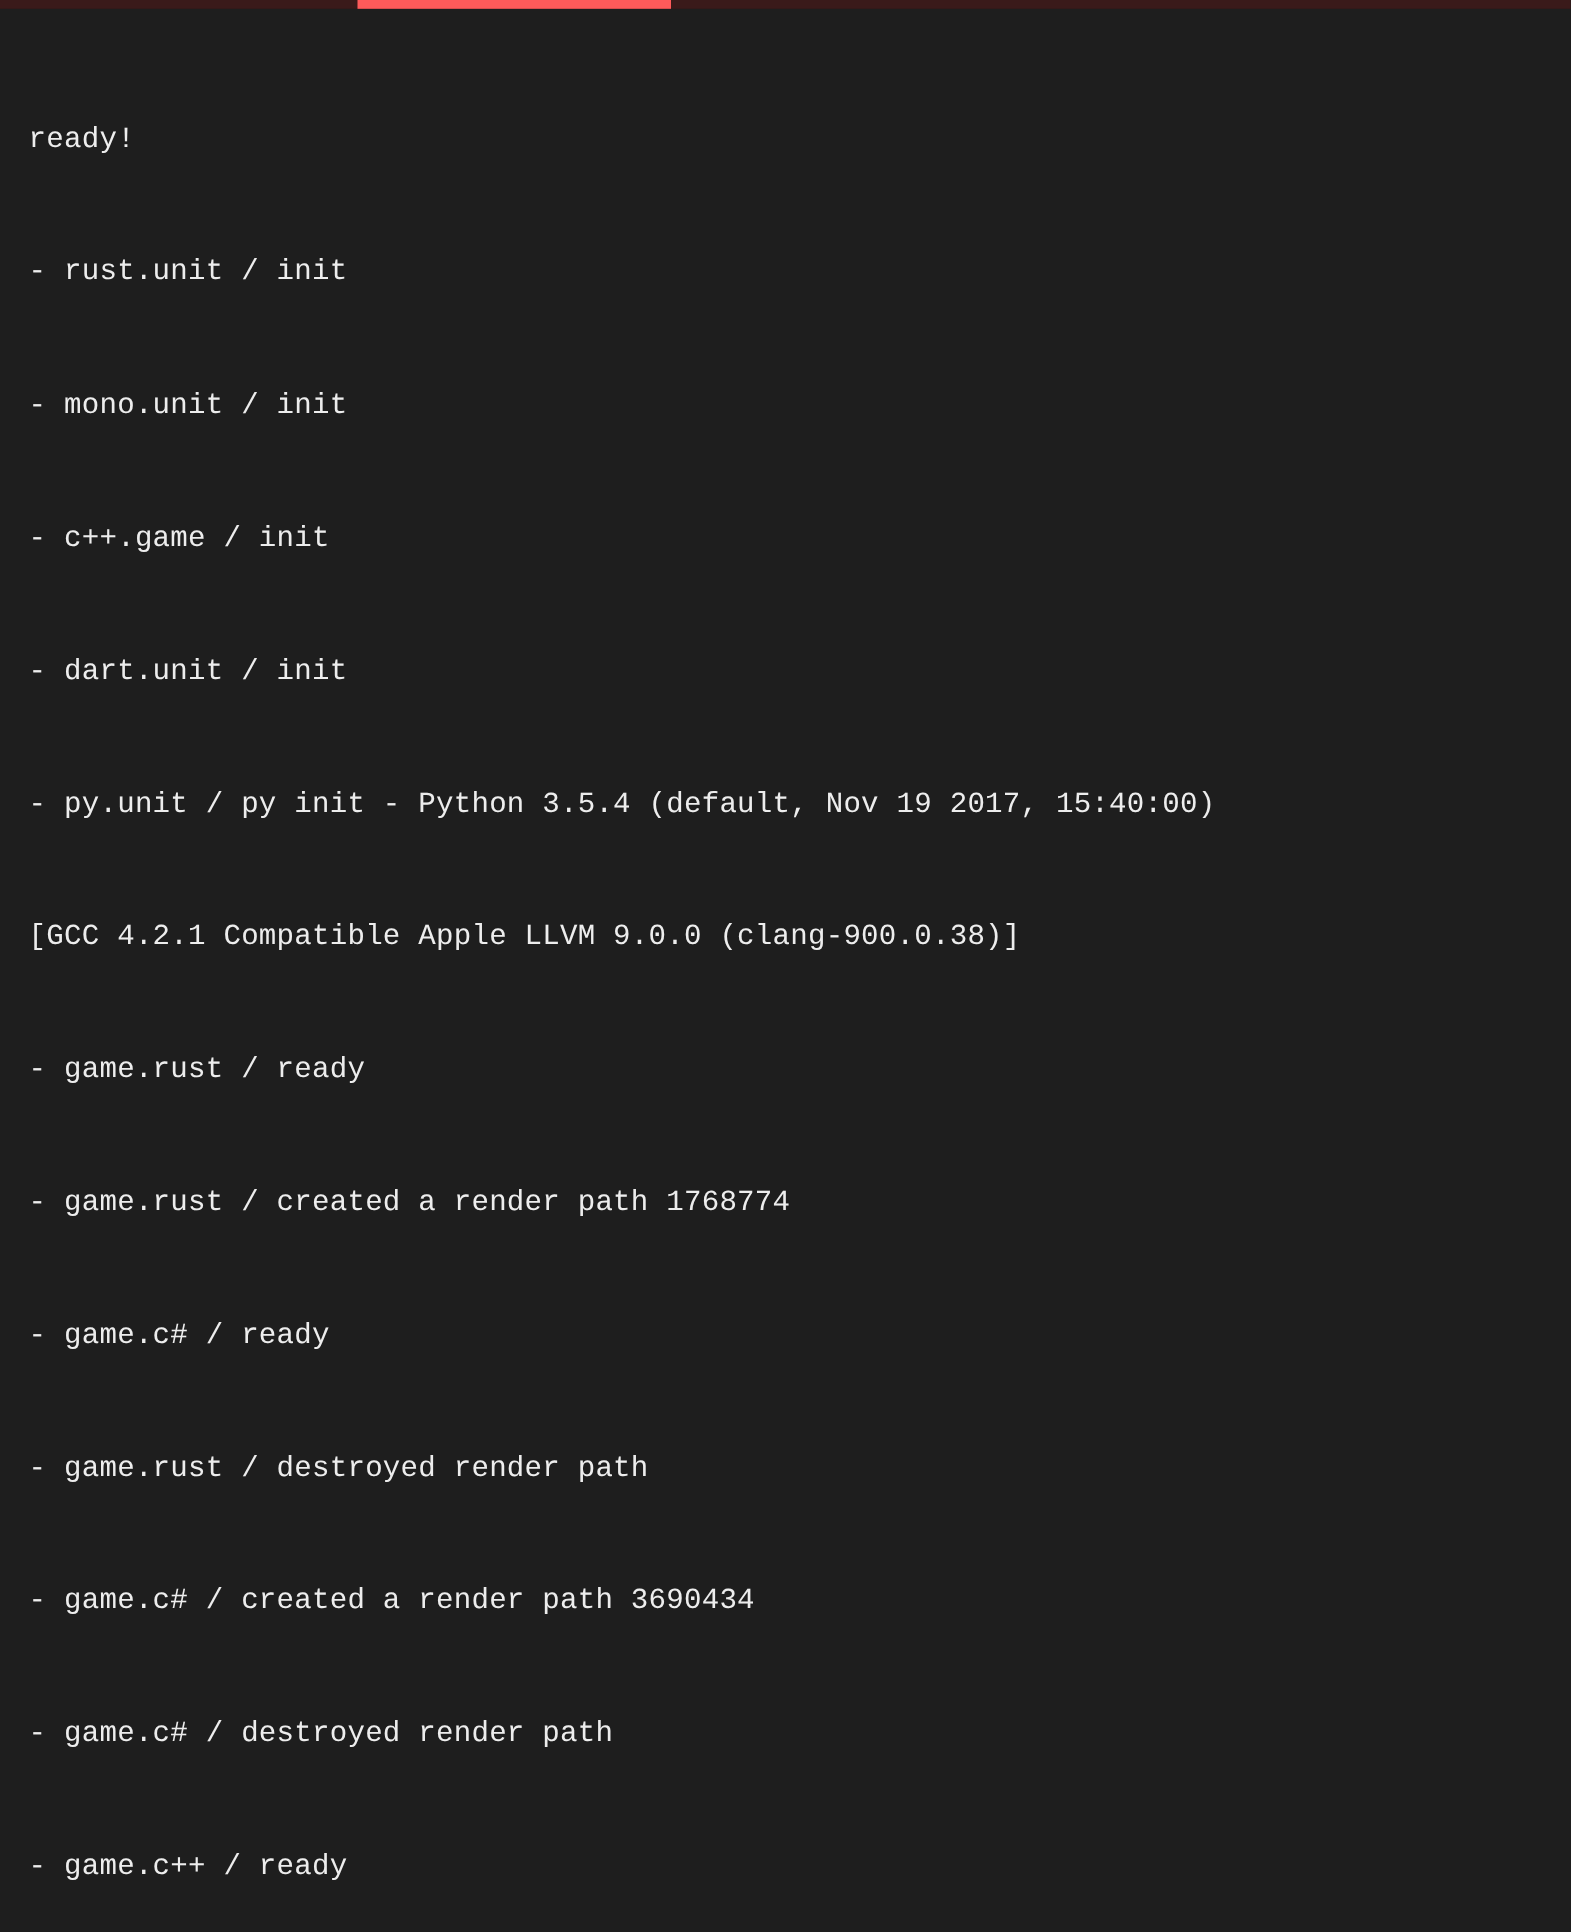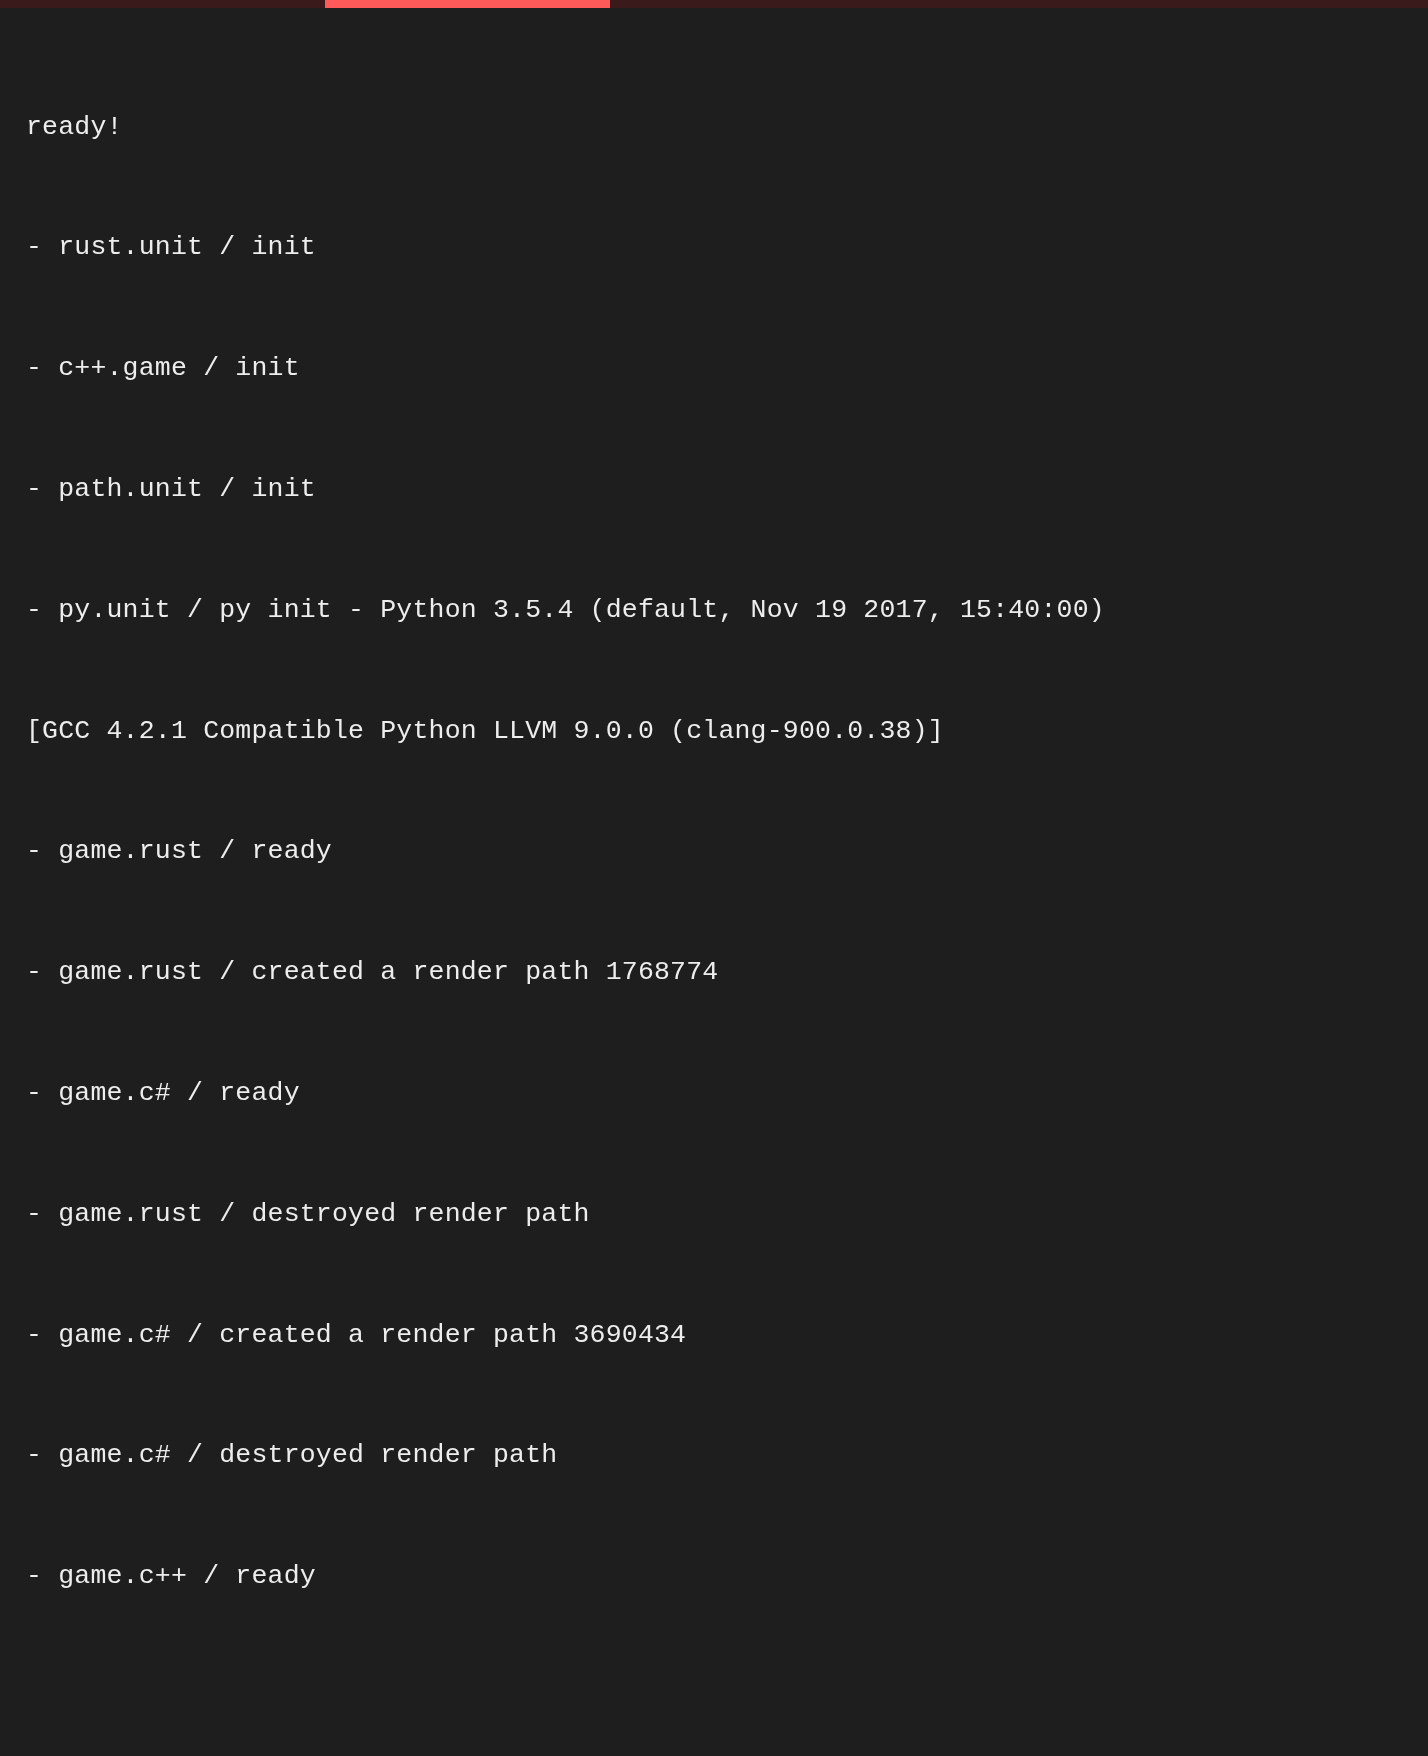--- a/index.html
+++ b/index.html
@@ -38,24 +38,25 @@
 </head>
 <body>
 
 <div class="topbar">
   <div class="topbar-accent"></div>
 </div>
 
 <div class="console">
   <span class="line">ready!</span>
   <span class="line">- rust.unit / init</span>
+  <span class="line">- mono.unit / init</span>
   <span class="line">- c++.game / init</span>
-  <span class="line">- path.unit / init</span>
+  <span class="line">- dart.unit / init</span>
   <span class="line">- py.unit / py init - Python 3.5.4 (default, Nov 19 2017, 15:40:00) </span>
-  <span class="line">[GCC 4.2.1 Compatible Python LLVM 9.0.0 (clang-900.0.38)]</span>
+  <span class="line">[GCC 4.2.1 Compatible Apple LLVM 9.0.0 (clang-900.0.38)]</span>
   <span class="line">- game.rust / ready</span>
   <span class="line">- game.rust / created a render path 1768774</span>
   <span class="line">- game.c# / ready</span>
   <span class="line">- game.rust / destroyed render path</span>
   <span class="line">- game.c# / created a render path 3690434</span>
   <span class="line">- game.c# / destroyed render path</span>
   <span class="line">- game.c++ / ready</span>
   
   
   

